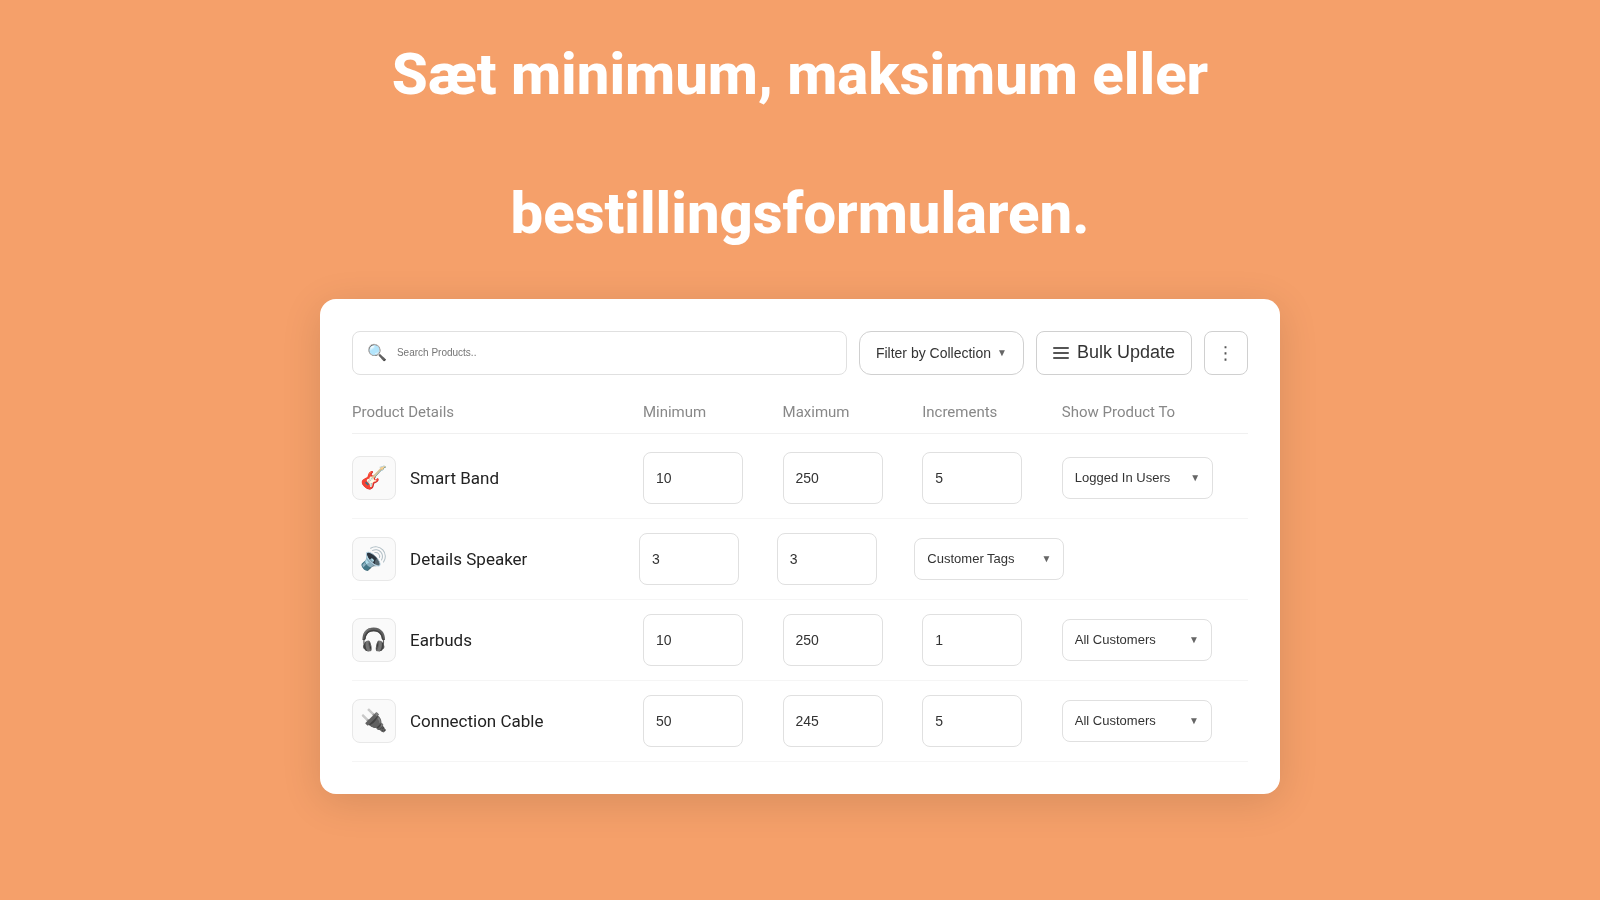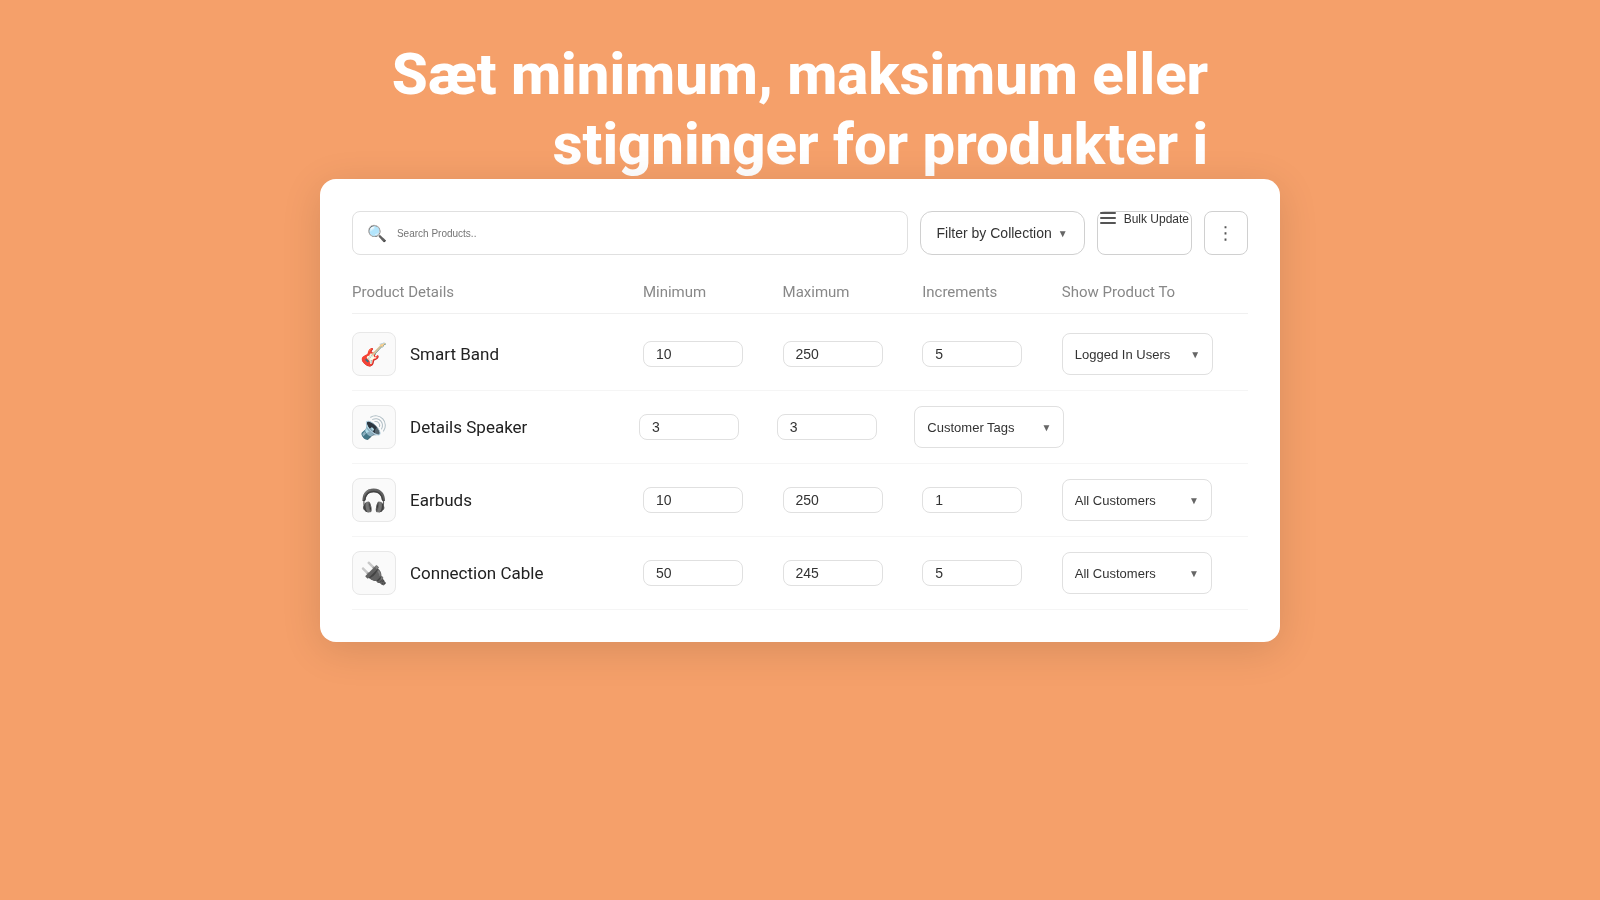--- a/index.html
+++ b/index.html
@@ -11,26 +11,27 @@
       font-family: -apple-system, BlinkMacSystemFont, 'Segoe UI', Roboto, sans-serif;
       display: flex;
       flex-direction: column;
       align-items: center;
       justify-content: flex-start;
       padding-top: 40px;
       overflow: hidden;
     }
 
     .hero-text {
-      text-align: right;
+      text-align: center;
       color: #ffffff;
       font-weight: 800;
       font-size: 58px;
       line-height: 1.2;
       max-width: 900px;
+      margin-bottom: 50px;
     }
 
     .card {
       background: #ffffff;
       border-radius: 16px;
       padding: 32px;
       width: 960px;
       box-shadow: 0 8px 40px rgba(0,0,0,0.12);
     }
 
@@ -84,28 +85,28 @@
       white-space: nowrap;
     }
 
     .filter-btn .chevron {
       font-size: 10px;
       color: #666;
     }
 
     .bulk-btn {
       display: flex;
-      align-items: flex-start;
+      align-items: center;
       gap: 8px;
       border: 1.5px solid #d0d0d0;
       border-radius: 8px;
-      padding: 0 2px;
-      height: 44px;
-      background: #fff;
-      font-size: 12px;
+      padding: 0 16px;
+      height: 44px;
+      background: #fff;
+      font-size: 18px;
       font-weight: 500;
       color: #333;
       cursor: pointer;
       white-space: nowrap;
     }
 
     .more-btn {
       width: 44px;
       height: 44px;
       border: 1.5px solid #d0d0d0;
@@ -162,21 +163,21 @@
     }
 
     .product-name {
       font-size: 17px;
       color: #222;
       font-weight: 400;
     }
 
     .num-input {
       width: 100px;
-      height: 26px;
+      height: 52px;
       border: 1.5px solid #e0e0e0;
       border-radius: 8px;
       padding: 0 12px;
       font-size: 14px;
       color: #333;
       outline: none;
       background: #fff;
     }
 
     .show-dropdown {
@@ -201,21 +202,22 @@
       font-size: 10px;
       color: #666;
       margin-left: 4px;
     }
   </style>
 </head>
 <body>
 
 <div class="hero-text">
   <span>Sæt minimum, maksimum eller</span><br>
-  <span>stigninger for produkter i</span><br>
+  <br>
+  <span>bestillingsformularen.</span>
 </div>
 
 <div class="card">
 
   <div class="toolbar">
 
     <div class="search-wrapper">
       <span class="search-icon">🔍</span>
       <input class="search-input" type="text" placeholder="Search Products.." style="">
     </div>

